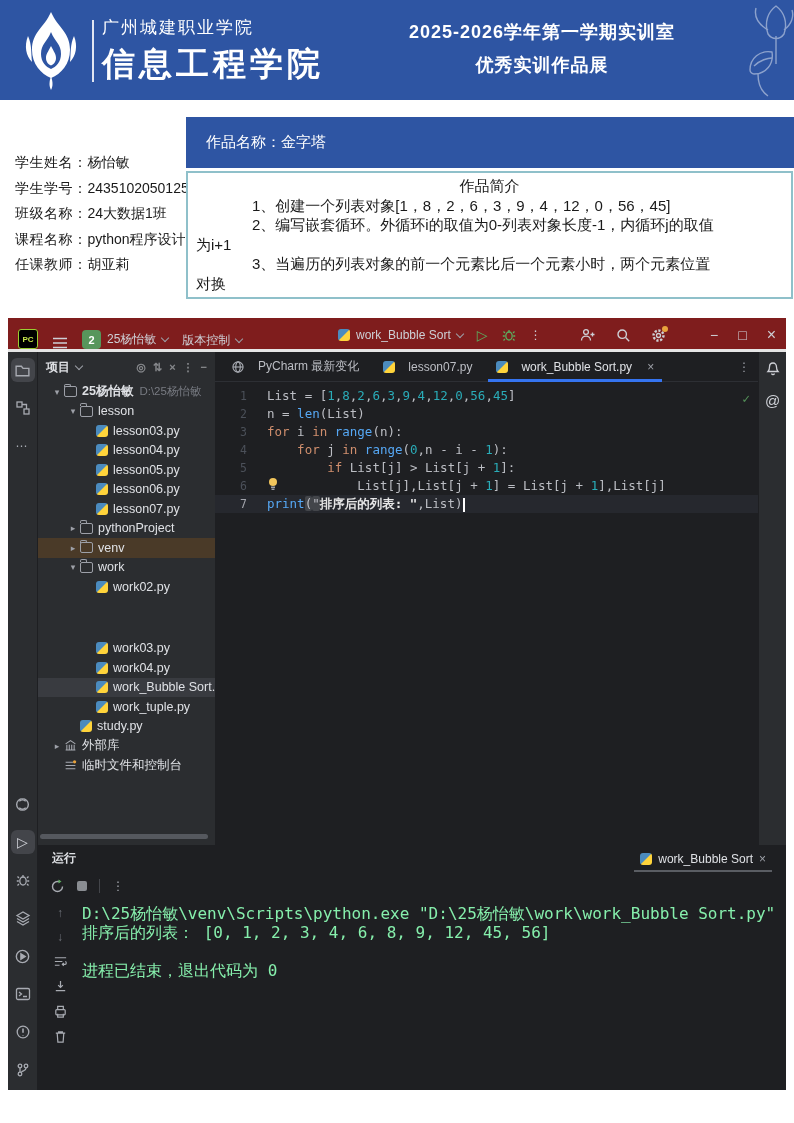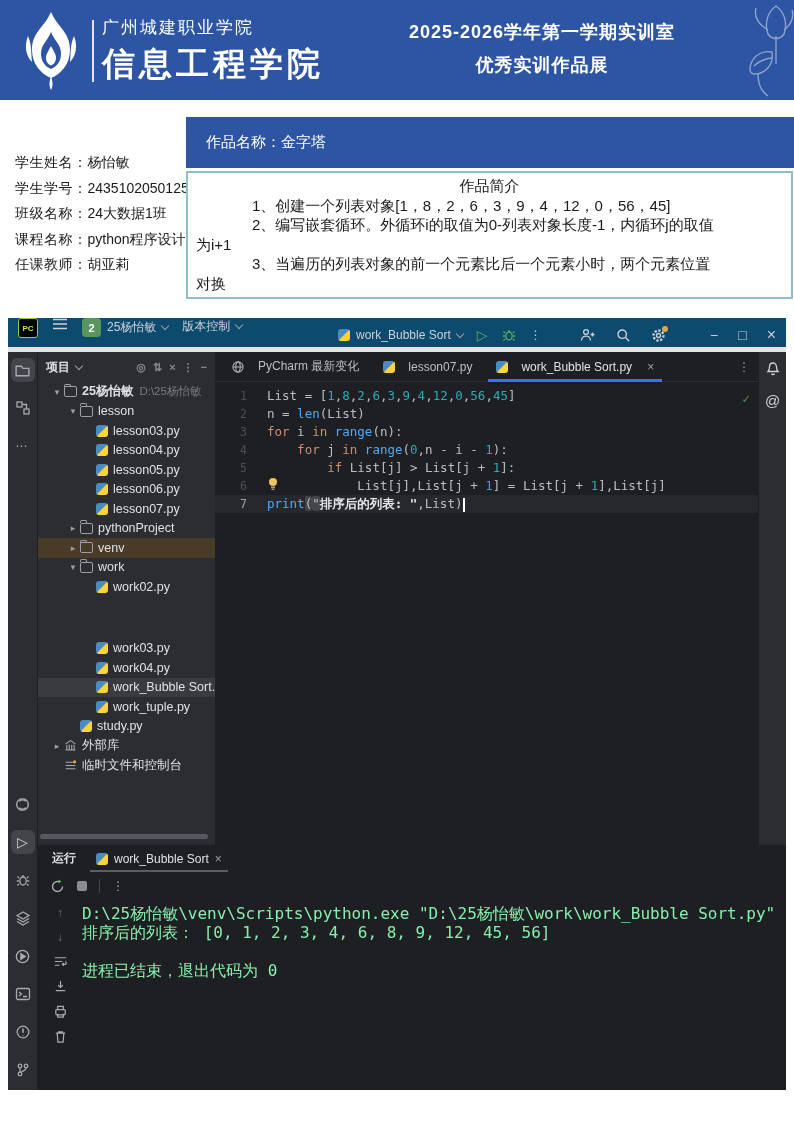--- a/index.html
+++ b/index.html
@@ -26,22 +26,22 @@
              border:2px solid #8FC0CA;box-sizing:border-box;font-size:15px;line-height:19.5px;padding:3px 6px;}
   .intro-title{text-align:center;}
   .intro-line{padding:0 2px;}
   .intro-line.ind{text-indent:56px;}
 
   
   .ide{position:absolute;left:8px;top:318px;width:778px;height:772px;background:#1e1f22;
        font-size:12px;color:#ced0d6;}
   .ide,.ide *{box-sizing:border-box;}
 
-  .titlebar{position:absolute;left:0;top:0;width:778px;height:34px;background:#0c4a6e;
-            display:flex;align-items:flex-start;padding:0 10px;gap:14px;border-bottom:5px solid #e5e5e5;}
+  .titlebar{position:absolute;left:0;top:0;width:778px;height:34px;background:#7f1d1d;
+            display:flex;align-items:flex-end;padding:0 10px;gap:14px;border-bottom:3px solid #e5e5e5;}
   .pclogo{width:20px;height:20px;background:#000;border:1px solid #9ACD32;border-radius:3px;
           display:flex;align-items:center;justify-content:center;font-size:8px;font-weight:bold;color:#c7e64c;}
   .chip{width:19px;height:19px;border-radius:4px;background:#57965C;color:#fff;display:flex;
         align-items:center;justify-content:center;font-size:11px;font-weight:bold;}
   .tb-item{display:flex;align-items:center;gap:6px;color:#ced0d6;}
   .chev{width:6px;height:6px;border-right:1.5px solid #9da0a8;border-bottom:1.5px solid #9da0a8;
         transform:rotate(45deg);display:inline-block;margin-top:-3px;}
   .tb-center{position:absolute;left:330px;top:0;height:34px;display:flex;align-items:center;gap:14px;}
   .tb-right{position:absolute;right:10px;top:0;height:34px;display:flex;align-items:center;gap:20px;}
   .winbtn{font-size:14px;color:#ced0d6;cursor:default;}
@@ -93,21 +93,21 @@
   .caret{display:inline-block;width:2px;height:14px;background:#fff;vertical-align:middle;margin-left:1px;}
   .check{position:absolute;right:8px;top:8px;color:#549159;font-size:13px;font-weight:bold;}
   .bulb{position:absolute;left:52px;}
 
   .rightstrip{position:absolute;right:0;top:34px;width:28px;height:493px;background:#2b2d30;
               border-left:1px solid #1e1f22;display:flex;flex-direction:column;align-items:center;
               padding-top:8px;gap:16px;color:#ced0d6;}
   .ai-ic{font-size:15px;color:#ced0d6;}
 
   .console{position:absolute;left:30px;top:527px;right:0;bottom:0;background:#1e1f22;}
-  .con-head{height:27px;display:flex;align-items:center;gap:0;padding:0 14px;}
+  .con-head{height:27px;display:flex;align-items:center;gap:0;padding:0 14px;justify-content:space-between;}
   .con-title{font-weight:bold;color:#dfe1e5;margin-right:14px;}
   .con-tab{display:flex;align-items:center;gap:6px;color:#dfe1e5;position:relative;height:100%;padding:0 6px;}
   .con-tab::after{content:"";position:absolute;left:0;right:0;bottom:0;height:2px;background:#5A5D63;}
   .con-toolbar{height:28px;display:flex;align-items:center;gap:12px;padding:0 12px;color:#a8abb2;}
   .con-toolbar .sep{width:1px;height:14px;background:#43454A;}
   .stop{width:10px;height:10px;border-radius:2px;background:#8a8d92;}
   .con-body{display:flex;padding-top:4px;}
   .con-gutter{width:44px;flex:none;display:flex;flex-direction:column;align-items:center;gap:10px;
               color:#6f737a;font-size:12px;padding-top:2px;}
   .con-out{font-family:"DejaVu Sans Mono","Liberation Mono",monospace;font-size:16px;

